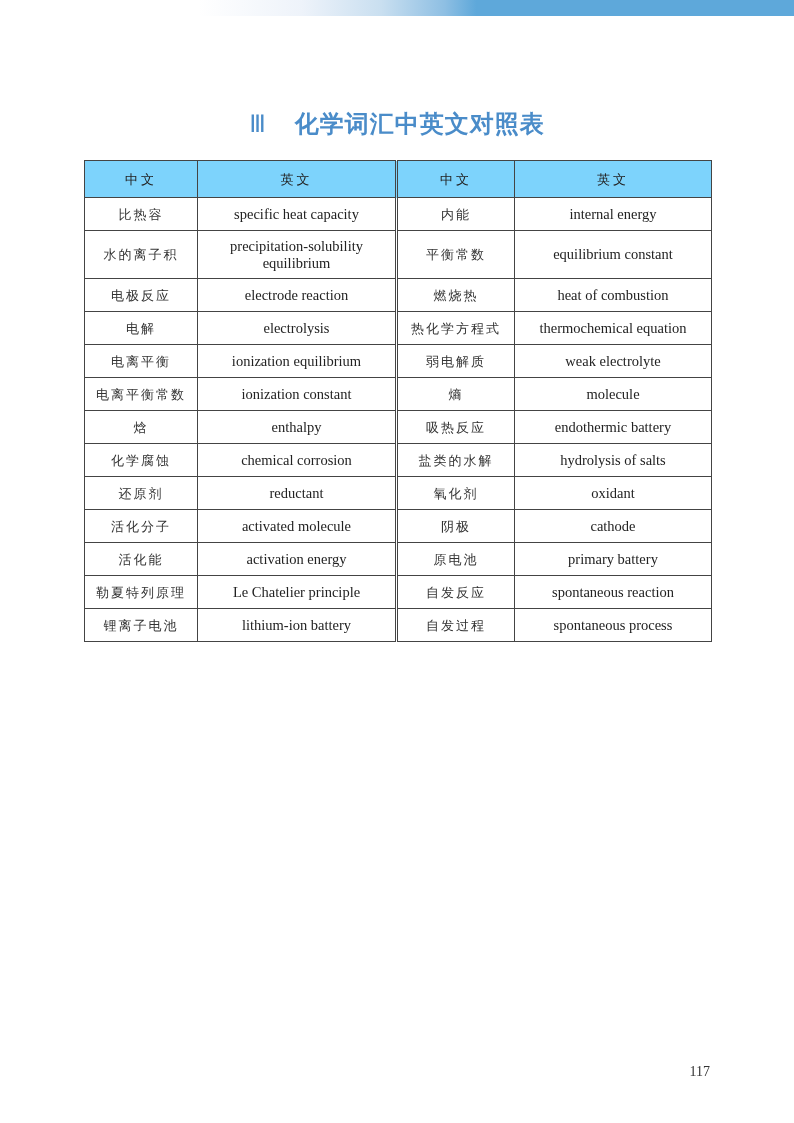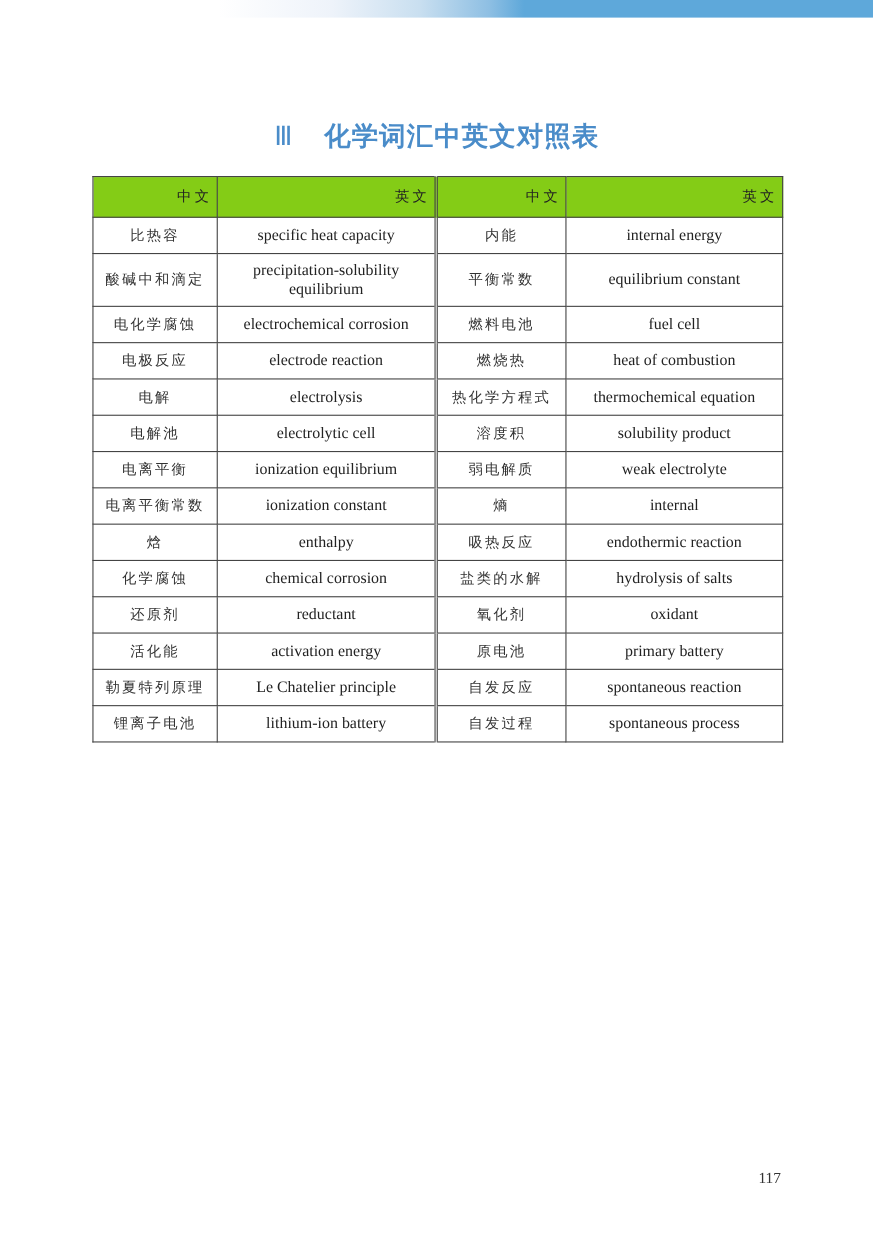--- a/index.html
+++ b/index.html
@@ -8,22 +8,22 @@
   .topbar { position:absolute; left:0; top:0; width:794px; height:16px;
             background:linear-gradient(to right, #ffffff 0%, #ffffff 25%, #eef3fa 38%, #c9dff0 48%, #8ebfe3 56%, #5ea8da 60%, #5ea8da 100%); }
   .title { position:absolute; top:108px; left:0; width:794px; text-align:center;
            color:#4a8cc9; font-family:"DejaVu Sans","Liberation Sans",sans-serif;
            font-size:24px; font-weight:bold; letter-spacing:1px; }
   .title .num { font-family:"Liberation Serif",serif; font-weight:normal; margin-right:28px; }
   table.vocab { position:absolute; left:84px; top:160px; border-collapse:collapse;
                 width:627px; table-layout:fixed; }
   table.vocab td, table.vocab th { border:1.5px solid #444; text-align:center; vertical-align:middle;
                 padding:0 4px; font-size:14.5px; line-height:17px; }
-  table.vocab th { background:#84cc16; font-weight:normal; height:36px;
-                font-family:"DejaVu Serif",serif; font-size:13px; letter-spacing:3px;text-align:right; }
+  table.vocab th { background:#7dd3fc; font-weight:normal; height:36px;
+                font-family:"DejaVu Serif",serif; font-size:13px; letter-spacing:3px; }
   table.vocab td.zh { font-family:"DejaVu Serif",serif; font-size:13px; letter-spacing:2px; color:#333;text-align:center; }
   table.vocab td { height:32px; }
   table.vocab tr.tall td { height:47px; }
   .sep-l { border-right:3px double #444 !important; }
   .pagenum { position:absolute; right:84px; top:1064px; font-size:14px; color:#333;margin-left:33px; }
 </style>
 </head>
 <body>
 
 <div class="topbar"></div>
@@ -48,78 +48,72 @@
     </tr>
   </thead>
   <tbody id="tbody">
       <tr>
         <td class="zh">比热容</td>
         <td class="en sep-l">specific heat capacity</td>
         <td class="zh">内能</td>
         <td class="en">internal energy</td>
       </tr>
       <tr class="tall">
-        <td class="zh">酸碱中和滴定</td>
+        <td class="zh">水的离子积</td>
         <td class="en sep-l">precipitation-solubility equilibrium</td>
         <td class="zh">平衡常数</td>
         <td class="en">equilibrium constant</td>
-      </tr>
-      <tr>
-        <td class="zh">电化学腐蚀</td>
-        <td class="en sep-l">electrochemical corrosion</td>
-        <td class="zh">燃料电池</td>
-        <td class="en">fuel cell</td>
       </tr>
       <tr>
         <td class="zh">电极反应</td>
         <td class="en sep-l">electrode reaction</td>
         <td class="zh">燃烧热</td>
         <td class="en">heat of combustion</td>
       </tr>
       <tr>
         <td class="zh">电解</td>
         <td class="en sep-l">electrolysis</td>
         <td class="zh">热化学方程式</td>
         <td class="en">thermochemical equation</td>
       </tr>
       <tr>
-        <td class="zh">电解池</td>
-        <td class="en sep-l">electrolytic cell</td>
-        <td class="zh">溶度积</td>
-        <td class="en">solubility product</td>
-      </tr>
-      <tr>
         <td class="zh">电离平衡</td>
         <td class="en sep-l">ionization equilibrium</td>
         <td class="zh">弱电解质</td>
         <td class="en">weak electrolyte</td>
       </tr>
       <tr>
         <td class="zh">电离平衡常数</td>
         <td class="en sep-l">ionization constant</td>
         <td class="zh">熵</td>
-        <td class="en">internal</td>
+        <td class="en">molecule</td>
       </tr>
       <tr>
         <td class="zh">焓</td>
         <td class="en sep-l">enthalpy</td>
         <td class="zh">吸热反应</td>
-        <td class="en">endothermic reaction</td>
+        <td class="en">endothermic battery</td>
       </tr>
       <tr>
         <td class="zh">化学腐蚀</td>
         <td class="en sep-l">chemical corrosion</td>
         <td class="zh">盐类的水解</td>
         <td class="en">hydrolysis of salts</td>
       </tr>
       <tr>
         <td class="zh">还原剂</td>
         <td class="en sep-l">reductant</td>
         <td class="zh">氧化剂</td>
         <td class="en">oxidant</td>
+      </tr>
+      <tr>
+        <td class="zh">活化分子</td>
+        <td class="en sep-l">activated molecule</td>
+        <td class="zh">阴极</td>
+        <td class="en">cathode</td>
       </tr>
       <tr>
         <td class="zh">活化能</td>
         <td class="en sep-l">activation energy</td>
         <td class="zh">原电池</td>
         <td class="en">primary battery</td>
       </tr>
       <tr>
         <td class="zh">勒夏特列原理</td>
         <td class="en sep-l">Le Chatelier principle</td>

